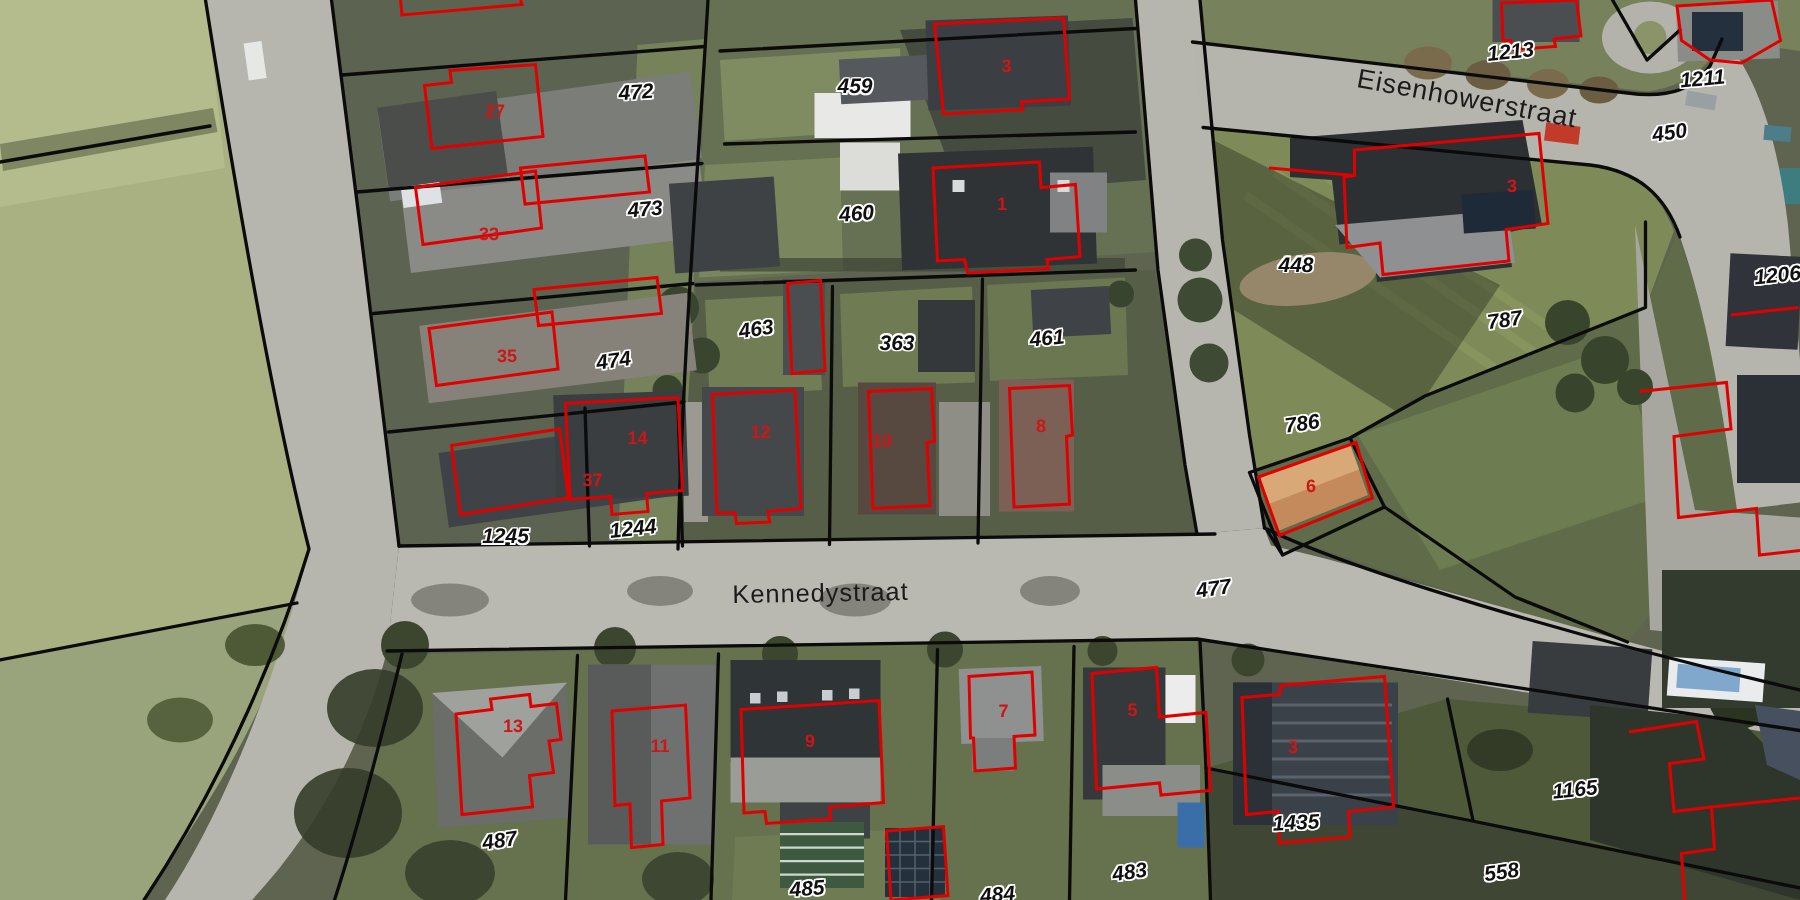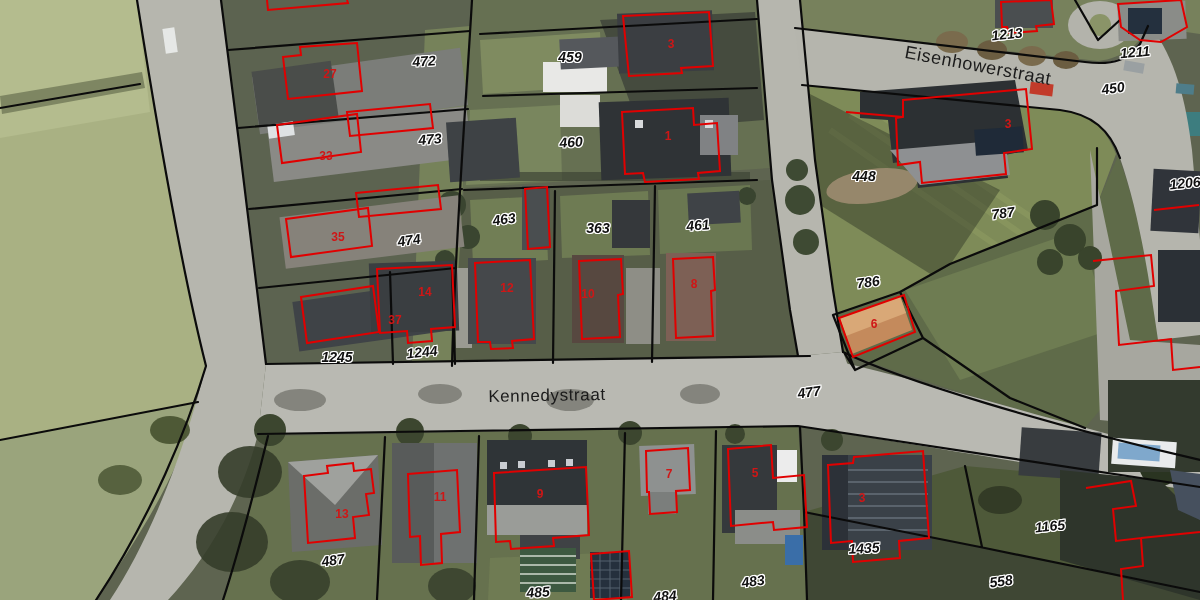--- a/index.html
+++ b/index.html
@@ -280,21 +280,21 @@
       <div class="bldg-num" style="left: 338px; top: 237px; transform: translate(-50%, -50%) rotate(0deg);">35</div>
       <div class="bldg-num" style="left: 348px; top: 320px; transform: translate(-50%, -50%) rotate(0deg); margin-left: 47px;">37</div>
       <div class="bldg-num" style="left: 671px; top: 44px; transform: translate(-50%, -50%) rotate(0deg);">3</div>
       <div class="bldg-num" style="left: 668px; top: 136px; transform: translate(-50%, -50%) rotate(0deg);">1</div>
       <div class="bldg-num" style="left: 425px; top: 292px; transform: translate(-50%, -50%) rotate(0deg);">14</div>
       <div class="bldg-num" style="left: 507px; top: 288px; transform: translate(-50%, -50%) rotate(0deg);">12</div>
       <div class="bldg-num" style="left: 588px; top: 294px; transform: translate(-50%, -50%) rotate(0deg);">10</div>
       <div class="bldg-num" style="left: 694px; top: 284px; transform: translate(-50%, -50%) rotate(0deg);">8</div>
       <div class="bldg-num" style="left: 1008px; top: 124px; transform: translate(-50%, -50%) rotate(0deg);">3</div>
       <div class="bldg-num" style="left: 874px; top: 324px; transform: translate(-50%, -50%) rotate(0deg);">6</div>
-      <div class="bldg-num" style="left: 342px; top: 514px; transform: translate(-50%, -50%) rotate(0deg);">13</div>
+      <div class="bldg-num" style="left: 342px; top: 484px; transform: translate(-50%, -50%) rotate(0deg);">13</div>
       <div class="bldg-num" style="left: 440px; top: 497px; transform: translate(-50%, -50%) rotate(0deg);">11</div>
       <div class="bldg-num" style="left: 540px; top: 494px; transform: translate(-50%, -50%) rotate(0deg);">9</div>
       <div class="bldg-num" style="left: 669px; top: 474px; transform: translate(-50%, -50%) rotate(0deg);">7</div>
       <div class="bldg-num" style="left: 755px; top: 473px; transform: translate(-50%, -50%) rotate(0deg);">5</div>
       <div class="bldg-num" style="left: 862px; top: 498px; transform: translate(-50%, -50%) rotate(0deg);">3</div>
       <div class="street-label" style="font-size: 18px; left: 978px; top: 66px; transform: translate(-50%, -50%) rotate(10.5deg);">Eisenhowerstraat</div>
       <div class="street-label" style="font-size: 17px; left: 547px; top: 396px; transform: translate(-50%, -50%) rotate(-1deg);">Kennedystraat</div>
     </div>
 </div>
 

